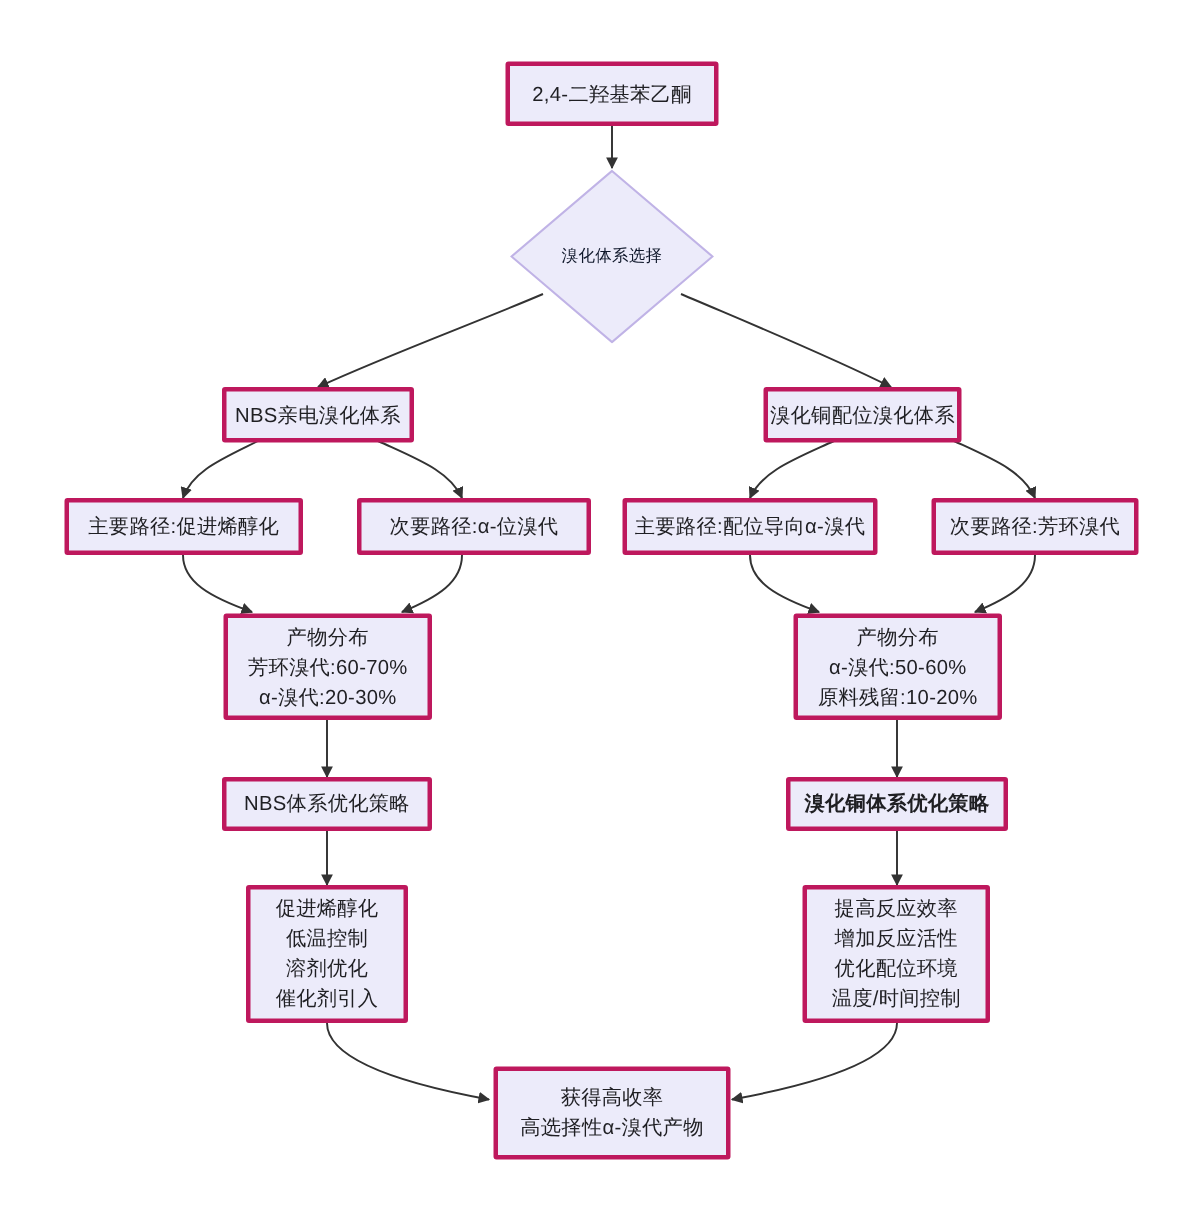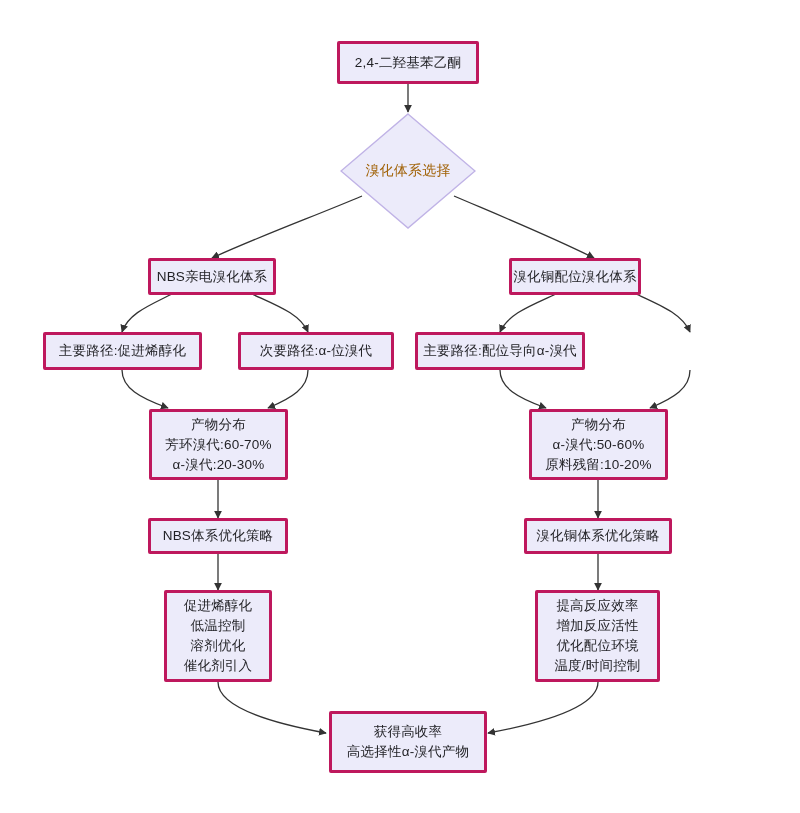--- a/index.html
+++ b/index.html
@@ -50,24 +50,23 @@
   .diamond-shape {
     position: absolute;
     left: 0;
     top: 0;
     width: 100%;
     height: 100%;
   }
   .diamond-label {
     position: relative;
     z-index: 2;
-    color: #a16207;
-    font-size: 14px;
+    color: #0f172a;
+    font-size: 11px;
     line-height: 20px;
-    font-family: Liberation Serif, serif;
   }
 </style>
 </head>
 <body>
 
 <div id="canvas">
 
   <svg id="edge-layer" viewBox="0 0 800 813" xmlns="http://www.w3.org/2000/svg">
     <defs>
       <marker id="arrow" viewBox="0 0 10 10" refX="9" refY="5" markerWidth="6" markerHeight="6" orient="auto-start-reverse">
@@ -136,38 +135,41 @@
   </div>
 
   <div class="node" style="left:238px; top:332px; width:156px; height:38px;">
     <span>次要路径:α-位溴代</span>
   </div>
 
   <div class="node" style="left:415px; top:332px; width:170px; height:38px;">
     <span>主要路径:配位导向α-溴代</span>
   </div>
 
+  <div class="node" style="left:621px; top:332px; width:138px; height:38px;">
+    <span>次要路径:芳环溴代</span>
+  </div>
 
   <div class="node" style="left:149px; top:409px; width:139px; height:71px;">
     <span>产物分布
 芳环溴代:60-70%
 α-溴代:20-30%</span>
   </div>
 
   <div class="node" style="left:529px; top:409px; width:139px; height:71px;">
     <span>产物分布
 α-溴代:50-60%
 原料残留:10-20%</span>
   </div>
 
   <div class="node" style="left:148px; top:518px; width:140px; height:36px;">
     <span>NBS体系优化策略</span>
   </div>
 
-  <div class="node" style="left:524px; top:518px; width:148px; height:36px;">
+  <div class="node" style="left:524px; top:518px; width:148px; height:36px;font-weight:bold;">
     <span>溴化铜体系优化策略</span>
   </div>
 
   <div class="node" style="left:164px; top:590px; width:108px; height:92px;">
     <span>促进烯醇化
 低温控制
 溶剂优化
 催化剂引入</span>
   </div>
 

